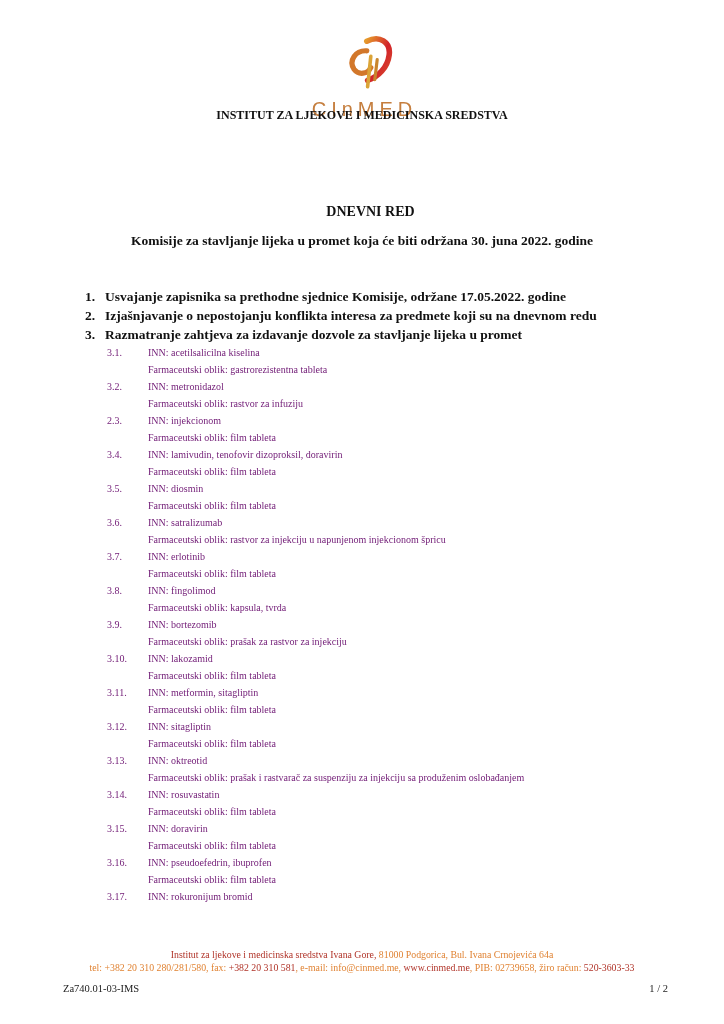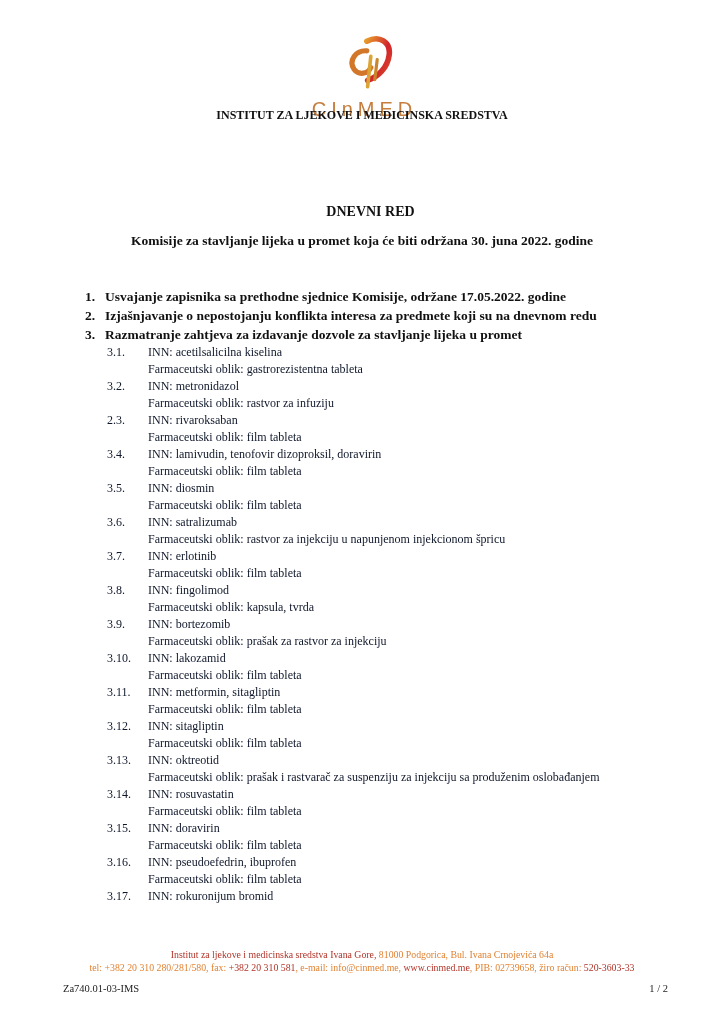--- a/index.html
+++ b/index.html
@@ -30,21 +30,21 @@
   .doc-subtitle { position:absolute; top:233px; left:0; right:0; text-align:center;
     font-weight:bold; font-size:13.5px; color:#111; }
 
   
   .agenda { position:absolute; top:287px; left:85px; width:545px; }
   .main-item { display:flex; font-weight:bold; font-size:13.5px; line-height:19px; color:#111; }
   .main-item .num { width:20px; flex:0 0 20px; }
   .main-item .txt { flex:1 1 auto; }
 
   .sub-list { margin-left:22px; }
-  .sub-item { display:flex; font-size:12px; line-height:17px; color:#0f172a;justify-content:space-between; }
+  .sub-item { display:flex; font-size:10px; line-height:17px; color:#701a75;justify-content:space-between; }
   .sub-item .num { width:41px; flex:0 0 41px; }
   .sub-item .body { flex:1 1 auto; }
 
   
   .footer { position:absolute; left:0; right:0; top:948px; }
   .footer-line { text-align:center; font-size:9.8px; line-height:13px; }
   .tone-dark { color:#b03328; }
   .tone-orange { color:#e08232; }
   .footer-meta { display:flex; justify-content:space-between;
     padding:9px 56px 0 63px; font-size:10.5px; color:#222; }
@@ -105,21 +105,21 @@
       <span class="num">3.2.</span>
       <span class="body">
         <span style="display:block">INN: metronidazol</span>
         <span style="display:block">Farmaceutski oblik: rastvor za infuziju</span>
       </span>
     </div>
 
     <div class="sub-item">
       <span class="num">2.3.</span>
       <span class="body">
-        <span style="display:block">INN: rivaroksaban</span>
+        <span style="display:block">INN: injekcionom</span>
         <span style="display:block">Farmaceutski oblik: film tableta</span>
       </span>
     </div>
 
     <div class="sub-item">
       <span class="num">3.4.</span>
       <span class="body">
         <span style="display:block">INN: lamivudin, tenofovir dizoproksil, doravirin</span>
         <span style="display:block">Farmaceutski oblik: film tableta</span>
       </span>

